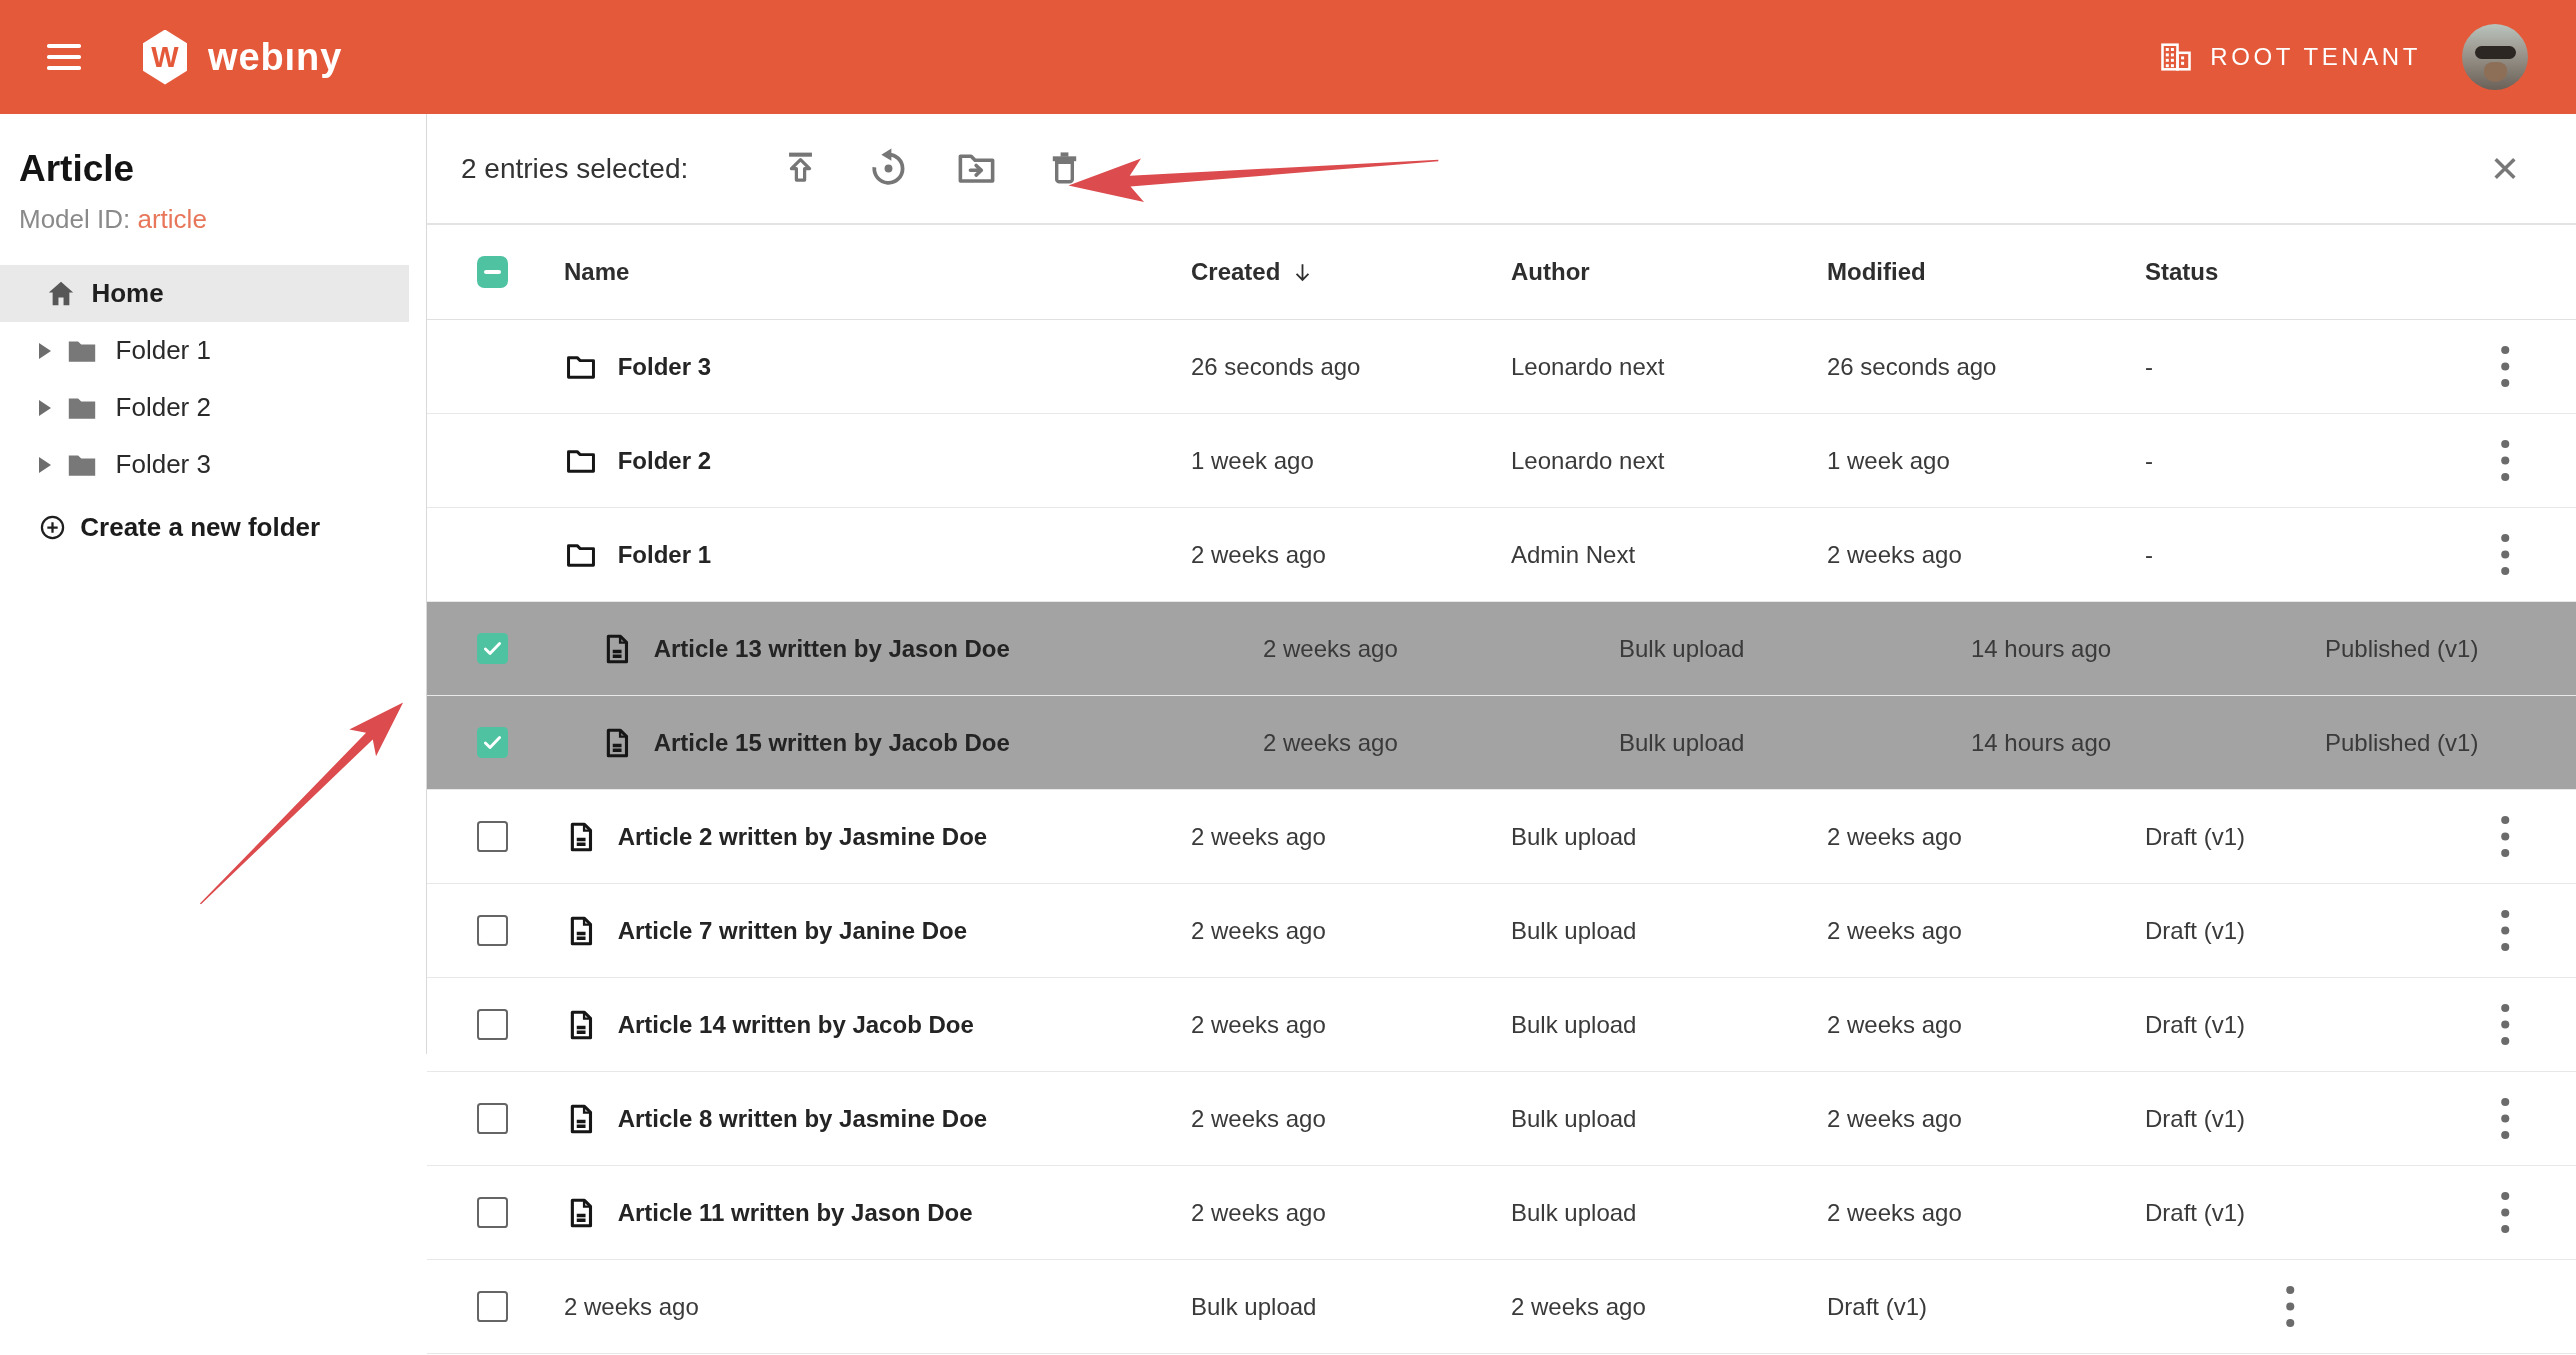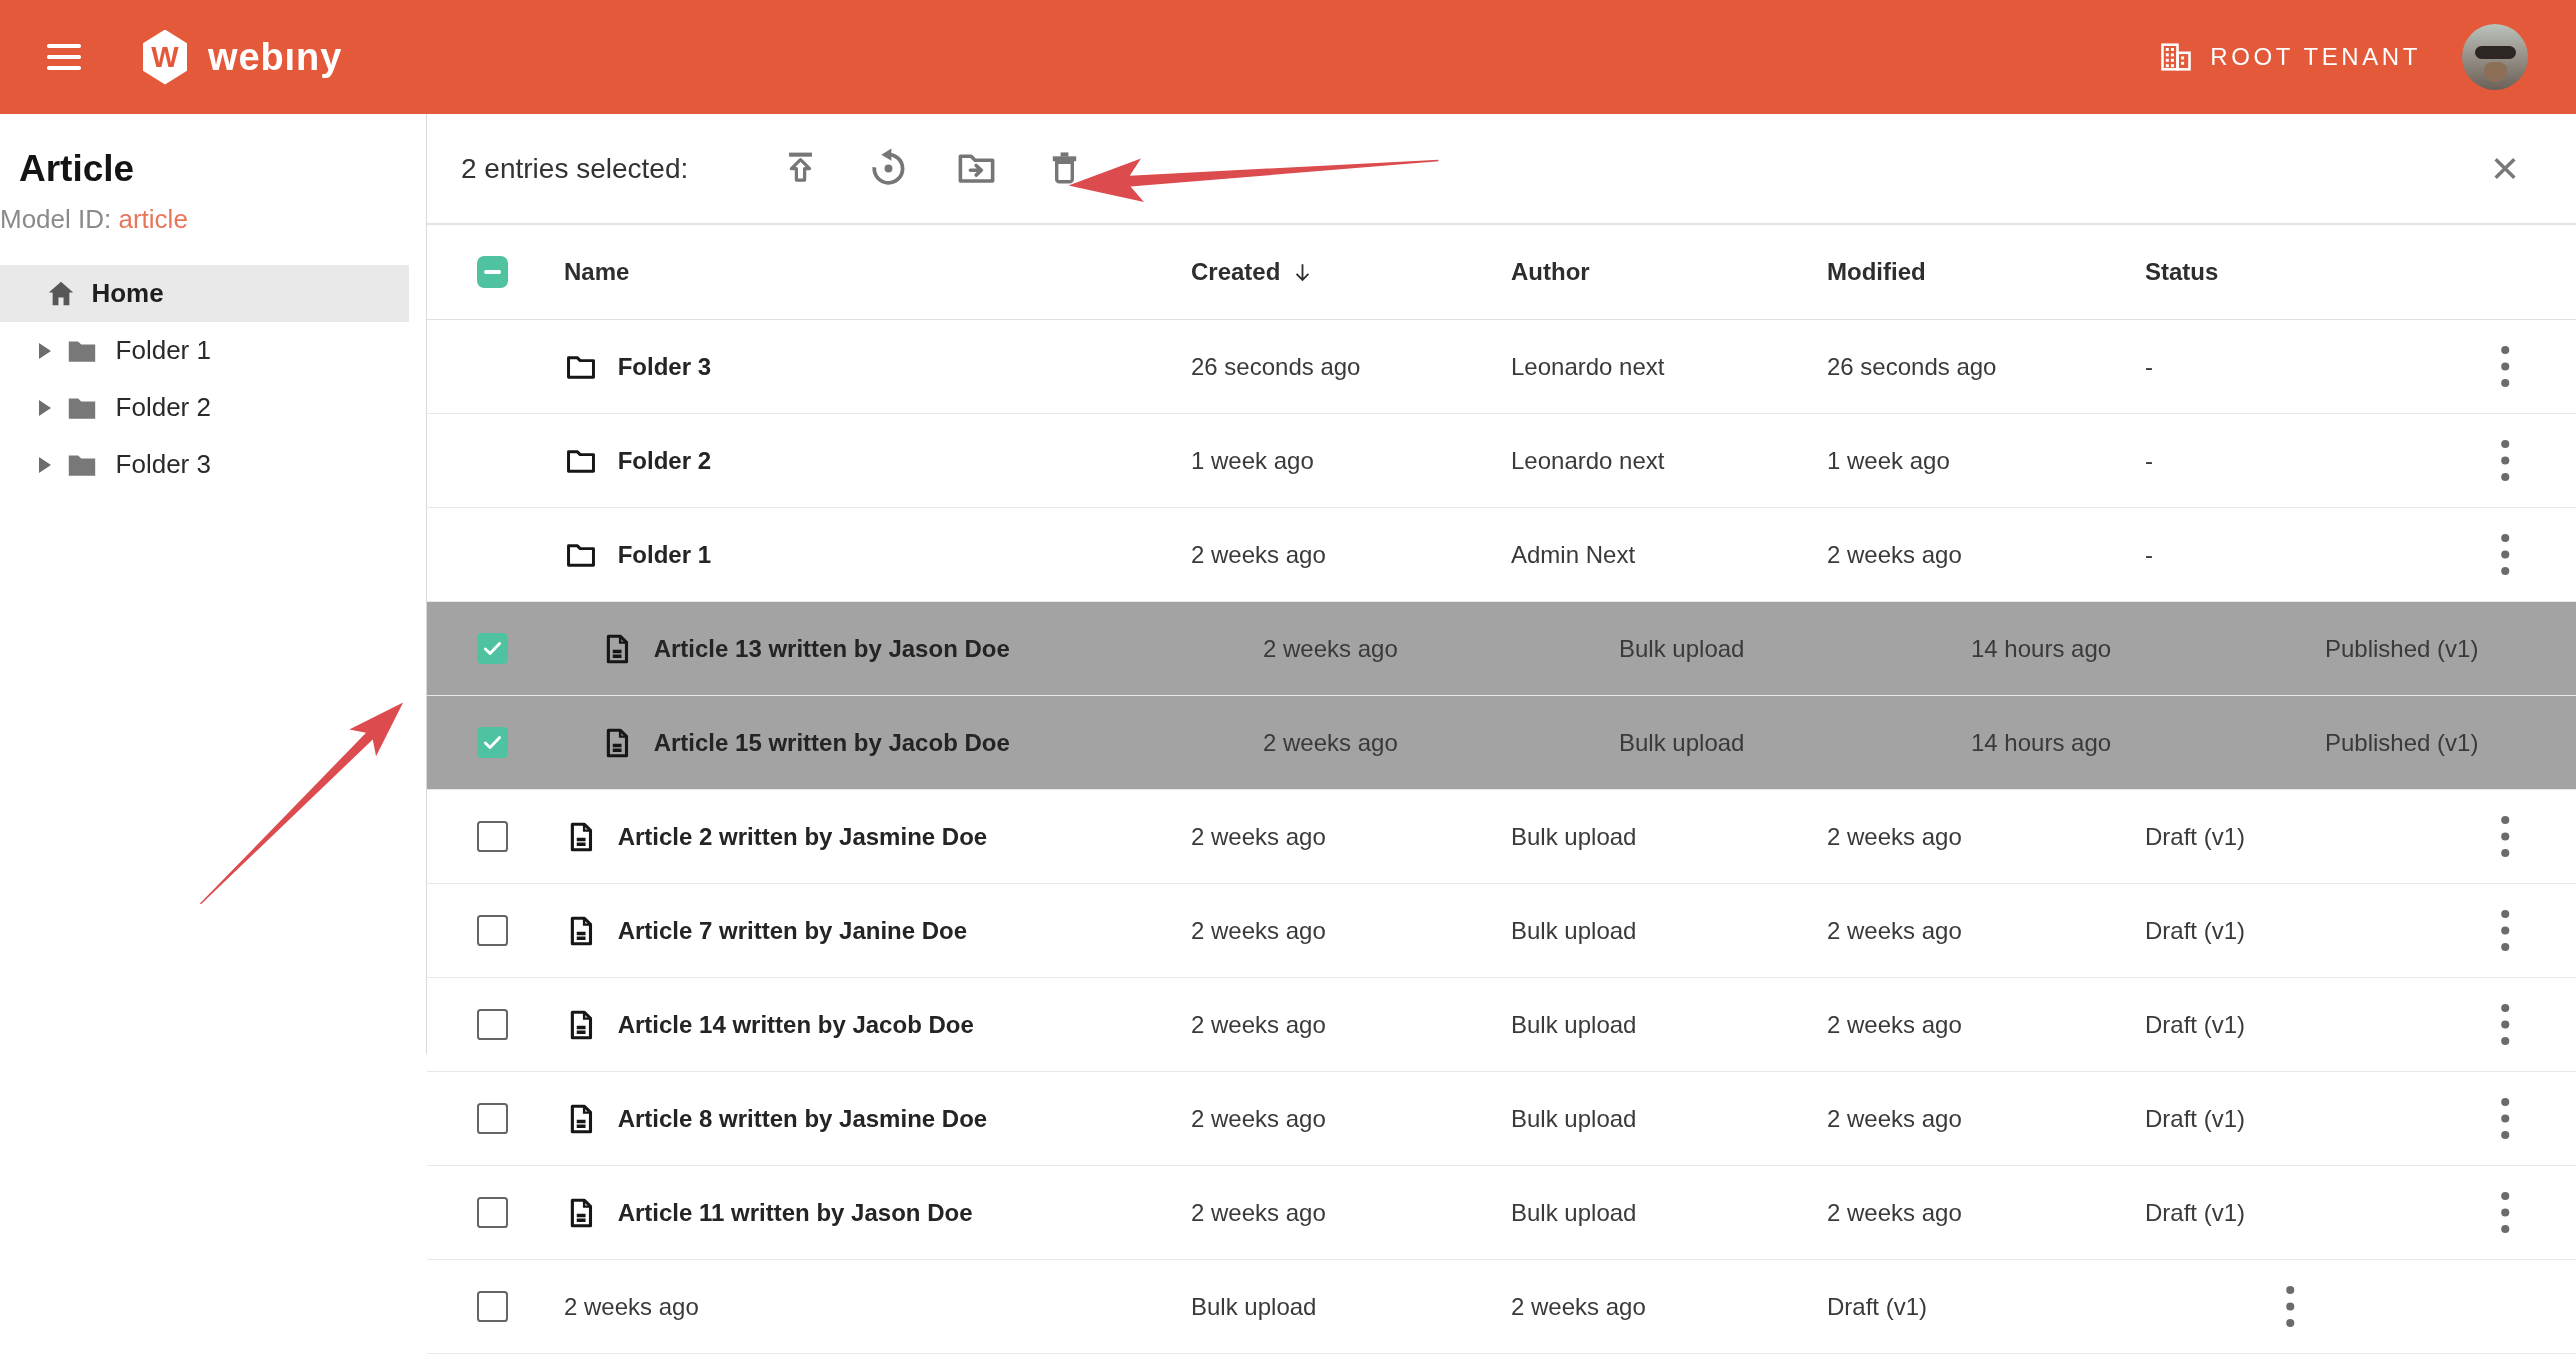--- a/index.html
+++ b/index.html
@@ -22,21 +22,21 @@
   .avatar::before { content:""; position:absolute; left:12.5px; top:21.5px; width:41px; height:13.4px; border-radius:7.2px; background:#2c2723; }
   .avatar::after  { content:""; position:absolute; left:21.5px; top:38px; width:23px; height:19.7px; border-radius:40% 40% 50% 50%; background:#8d6f58; }
 
   
   .body { display:flex; height:940px; }
   .sidebar { width:427px; border-right:0.9px solid #d9d9d9; padding-top:34px; flex:none; }
   .main { flex:1; min-width:0; }
 
   
   .side-title { font-size:37px; font-weight:600; color:#141414; padding-left:19px; }
-  .model-id { margin-top:14.3px; font-size:26px; }
+  .model-id { padding-left:19px; margin-top:14.3px; font-size:26px; }
   .model-id .lbl { color:#8a8a8a; }
   .model-id a { color:#e8765a; text-decoration:none; cursor:pointer; }
   .nav { margin-top:30px; }
   .nav-home { height:57px; width:409px; background:#e9e9e9; display:flex; align-items:center; padding-left:44px; gap:13.4px; cursor:pointer; }
   .nav-home .txt { font-size:26px; font-weight:700; color:#1f1f1f; }
   .tree-item { height:57px; display:flex; align-items:center; padding-left:39px; gap:13.4px; cursor:pointer; }
   .caret { width:0; height:0; border-left:12.5px solid #6d6d6d; border-top:8px solid transparent; border-bottom:8px solid transparent; }
   .tree-item .txt { font-size:26px; color:#2a2a2a; margin-left:1.8px; }
   .create-folder { height:57px; margin-top:5.4px; display:flex; align-items:center; padding-left:39px; gap:14.3px; cursor:pointer; }
   .create-folder .txt { font-size:26px; font-weight:700; color:#1c1c1c; }
@@ -158,20 +158,29 @@
             <div class="tree-item">
     <span class="caret"></span>
     <span>
       <svg class="icon" width="36" height="36" viewBox="0 0 24 24" fill="#787878">
         <path d="M3.2 5.6 H9.4 L11.5 7.7 H20.8 V19.2 H3.2 Z"></path>
       </svg>
     </span>
     <span class="txt">Folder 3</span>
   </div>
           </div>
+        <div class="create-folder">
+          <span>
+            <svg class="icon" width="27" height="27" viewBox="0 0 24 24" fill="none" stroke="#1f1f1f" stroke-width="2">
+              <circle cx="12" cy="12" r="9.4"></circle>
+                <path d="M12 7.4 V16.6 M7.4 12 H16.6"></path>
+            </svg>
+          </span>
+          <span class="txt">Create a new folder</span>
+        </div>
       </nav>
     </aside>
 
     <main class="main">
 
       <div class="toolbar">
         <span class="sel-text">2 entries selected:</span>
         <div class="tb-icons">
           <div class="tb-btn">
             <span>

